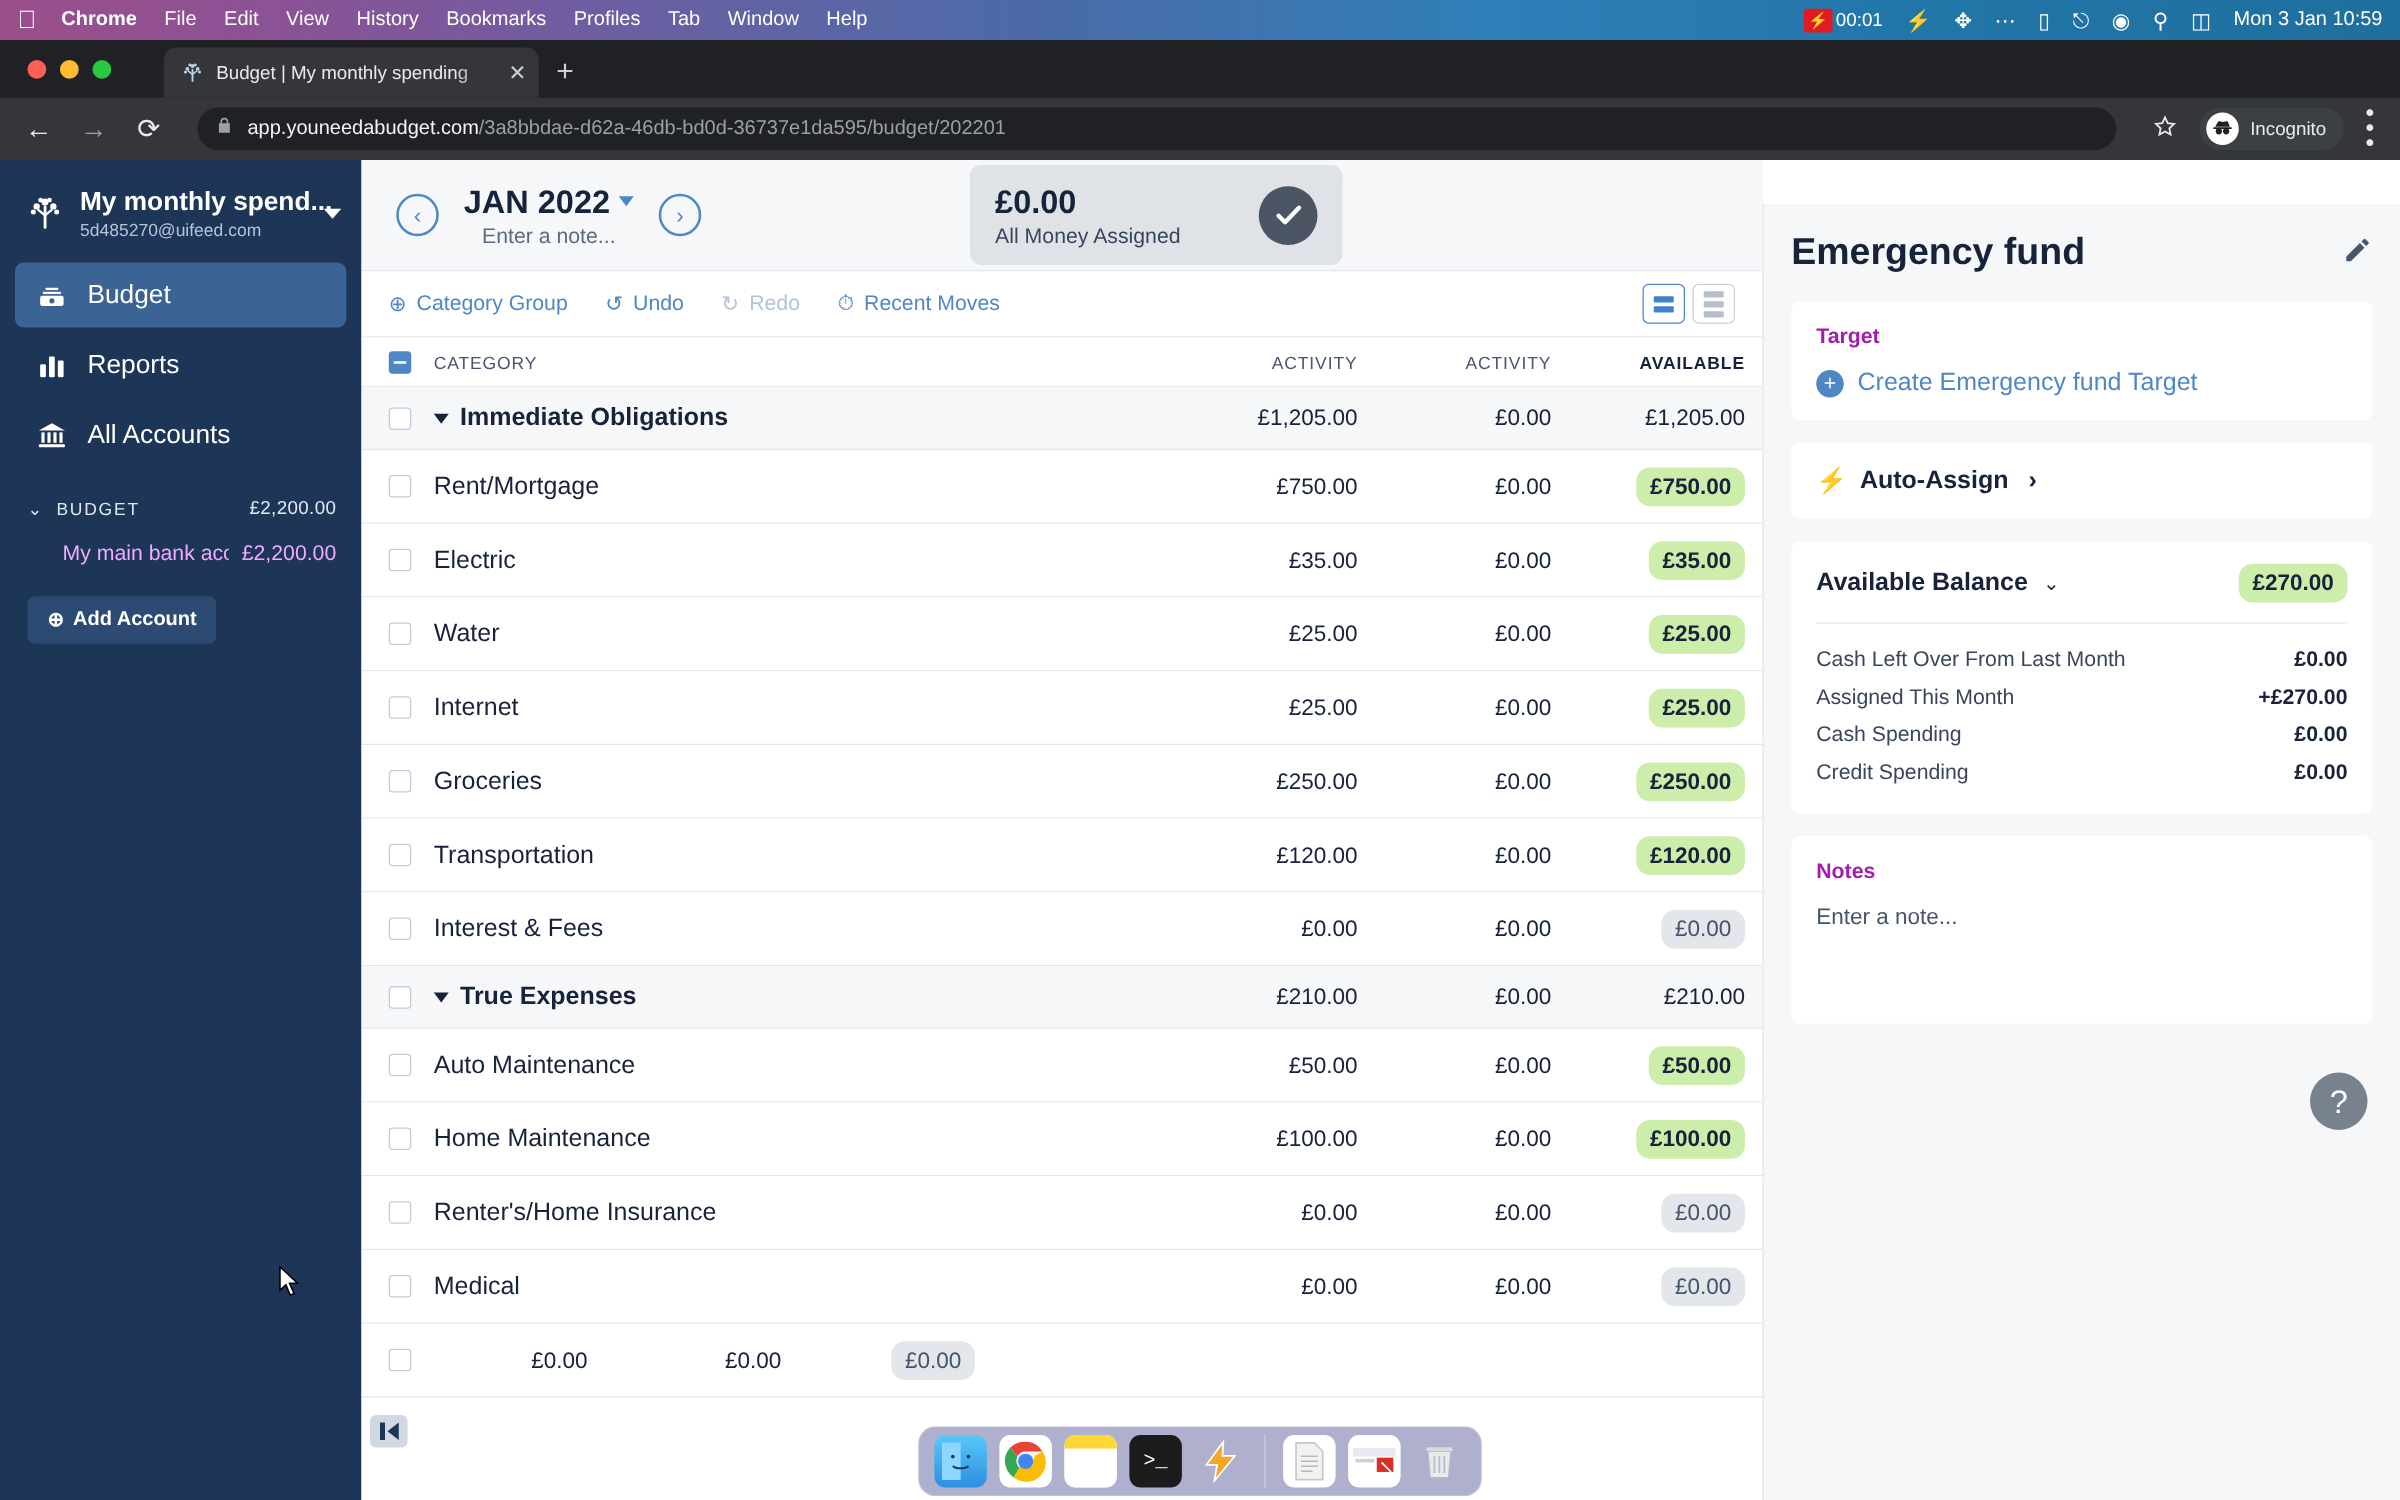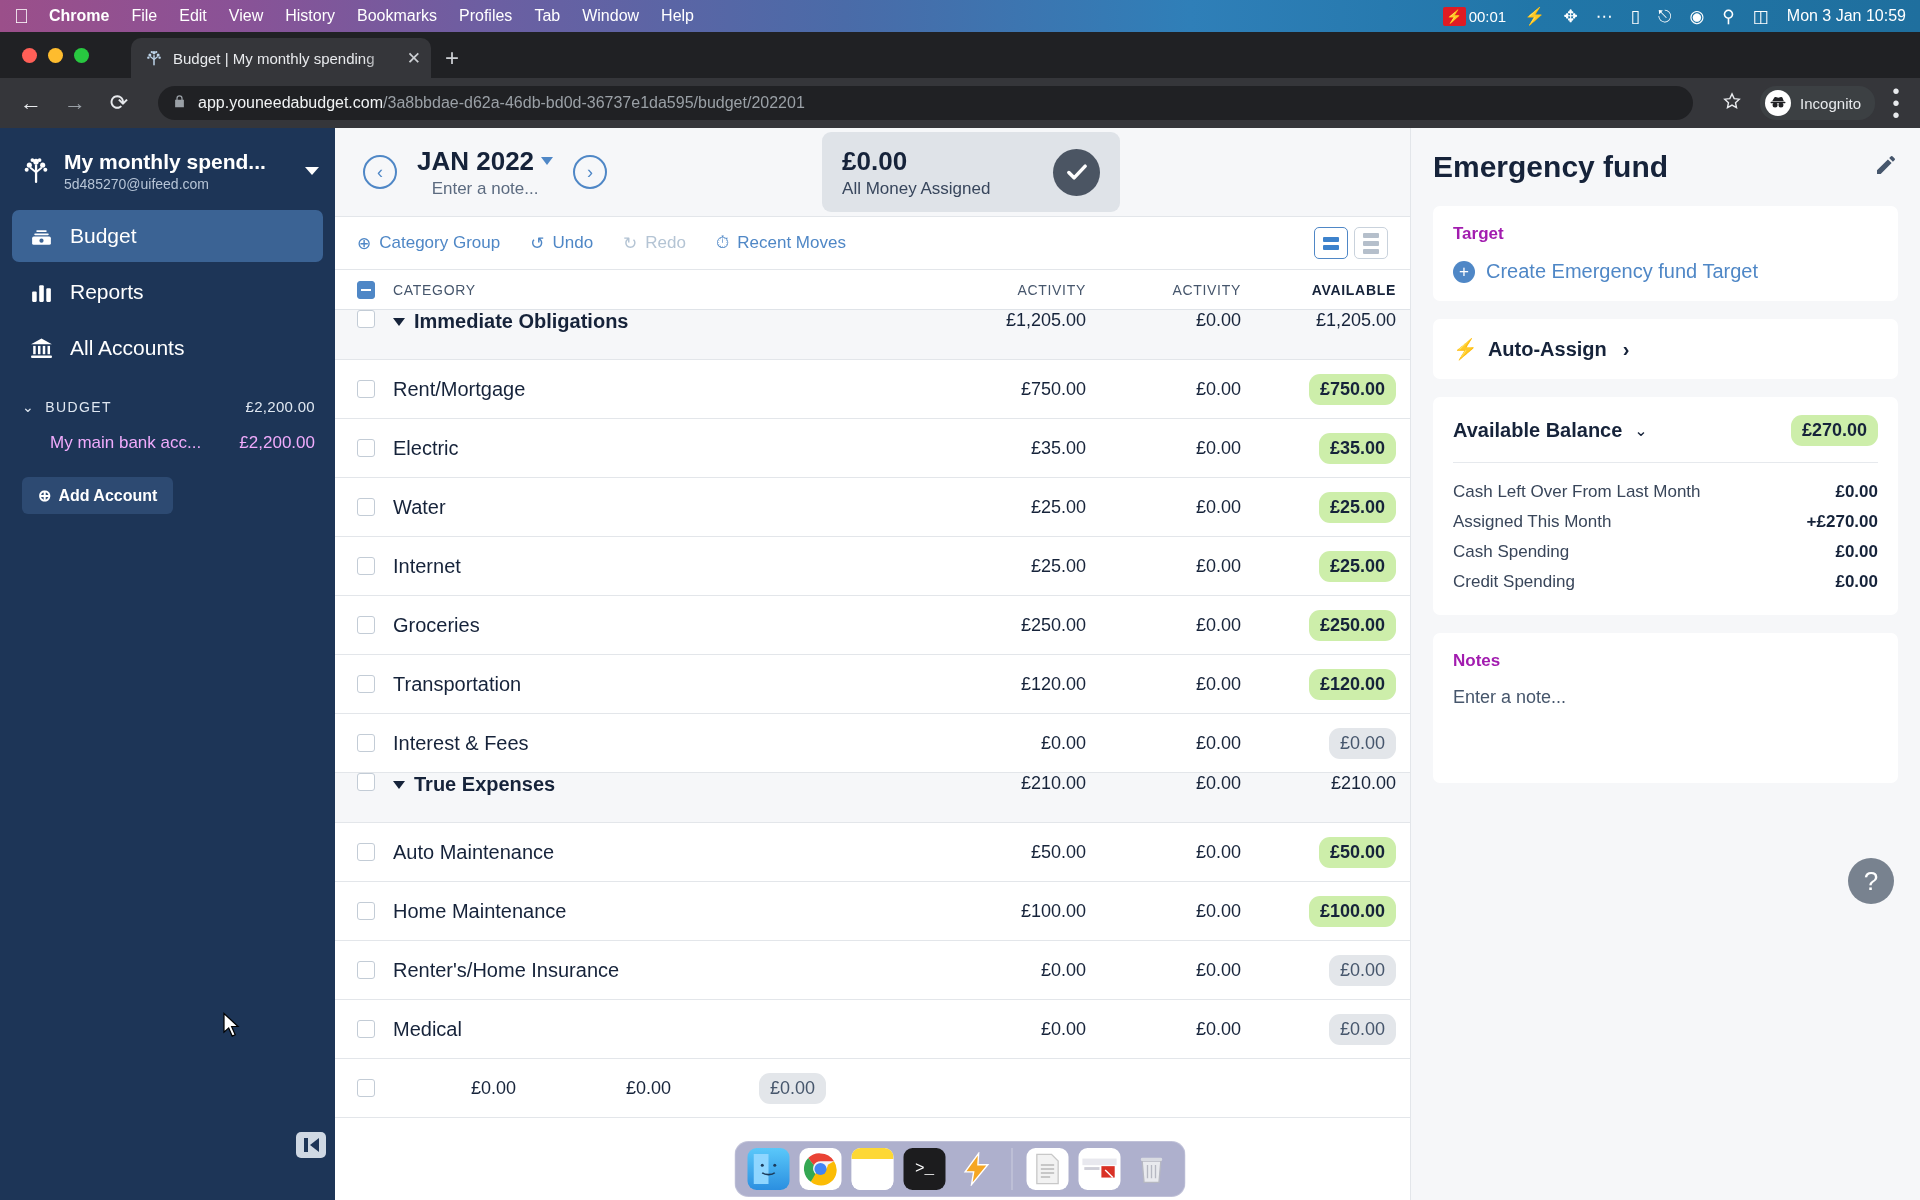--- a/index.html
+++ b/index.html
@@ -82,21 +82,21 @@
     display: flex; align-items: center; justify-content: center;
   }
   .kebab { color: #e8eaed; font-size: 20px; line-height: 0.6; letter-spacing: 0; width: 16px; text-align: center; }
   .kebab span { display: block; }
 
   
   .viewport { display: flex; height: 1072px; background: #fff; }
 
   
   .ynab-side {
-    width: 335px; flex: none; background: #1d3557; color: #fff;
+    width: 289px; flex: none; background: #1d3557; color: #fff;
     position: relative; padding-top: 12px;
   }
   .budget-head { display: flex; align-items: center; padding: 10px 16px 14px 20px; gap: 12px; }
   .budget-head .logo { width: 32px; height: 32px; flex: none; }
   .bh-text { flex: 1; min-width: 0; }
   .bh-name { font-size: 21px; font-weight: bold; white-space: nowrap; overflow: hidden; }
   .bh-mail { font-size: 14px; color: #b6c4d6; margin-top: 2px; }
   .caret-dn { width: 0; height: 0; border-left: 7px solid transparent; border-right: 7px solid transparent; border-top: 8px solid #fff; margin-left: 4px; }
 
   .side-item {
@@ -173,21 +173,21 @@
   }
   .cb-sq { width: 18px; height: 18px; border-radius: 3px; border: 1px solid #c3ccd6; background: #fff; flex: none; }
   .cb-sq.minus { background: #4f87c6; border-color: #4f87c6; display: flex; align-items: center; justify-content: center; }
   .cb-sq.minus::after { content: ""; width: 10px; height: 2px; background: #fff; }
   .th-cat { flex: 1; padding-left: 18px; }
   .th-num { width: 155px; text-align: right; padding-right: 14px; }
   .th-num.avail { font-weight: bold; color: #16233a; }
 
   .rows { flex: 1; overflow: hidden; background: #fff; }
   .grp-row {
-    height: 50px; display: flex; align-items: flex-start; background: #f6f7f9;
+    height: 50px; display: flex; align-items: center; background: #f6f7f9;
     border-bottom: 1px solid #e3e6ea; padding-left: 22px;
   }
   .grp-row .name { flex: 1; padding-left: 18px; display: flex; align-items: center; gap: 9px; font-size: 20px; font-weight: bold; color: #16233a; }
   .grp-row .tri { width: 0; height: 0; border-left: 6px solid transparent; border-right: 6px solid transparent; border-top: 8px solid #16233a; }
   .grp-row .num { width: 155px; text-align: right; padding-right: 14px; font-size: 18px; color: #16233a; }
 
   .cat-row {
     height: 59px; display: flex; align-items: center; background: #fff;
     border-bottom: 1px solid #e3e6ea; padding-left: 22px;
   }
@@ -199,21 +199,21 @@
   .pillwrap { width: 155px; text-align: right; padding-right: 14px; }
   .pill {
     display: inline-block; padding: 5px 11px; border-radius: 11px;
     font-size: 18px; font-weight: bold; background: #cdeeaa; color: #16233a;
   }
   .pill.zero { background: #e3e6ea; color: #46566c; font-weight: normal; }
 
   
   .inspector {
     width: 510px; flex: none; background: #f6f7f9; border-left: 1px solid #e3e6ea;
-    padding: 22px 22px 0 22px; position: relative;
+    padding: 22px 22px 0 22px; position: relative; margin-top: 35px;
   }
   .insp-head { display: flex; align-items: center; margin-bottom: 22px; }
   .insp-title { flex: 1; font-size: 30px; font-weight: bold; color: #16233a; }
   .card { background: #fff; border-radius: 7px; padding: 18px 20px; margin-bottom: 18px; }
   .card-lbl { font-size: 17px; font-weight: bold; color: #a21caf; }
   .create-target { display: flex; align-items: center; gap: 11px; margin-top: 16px; font-size: 20px; color: #4f87c6; }
   .plus-circ { width: 22px; height: 22px; border-radius: 50%; background: #4f87c6; color: #fff; display: flex; align-items: center; justify-content: center; font-size: 17px; line-height: 1; flex: none; }
   .auto-assign { display: flex; align-items: center; gap: 10px; font-size: 20px; font-weight: bold; color: #16233a; }
   .auto-assign .chev { color: #16233a; font-size: 20px; margin-left: 6px; }
   .bal-head { display: flex; align-items: center; padding-bottom: 16px; border-bottom: 1px solid #e6e9ed; }

